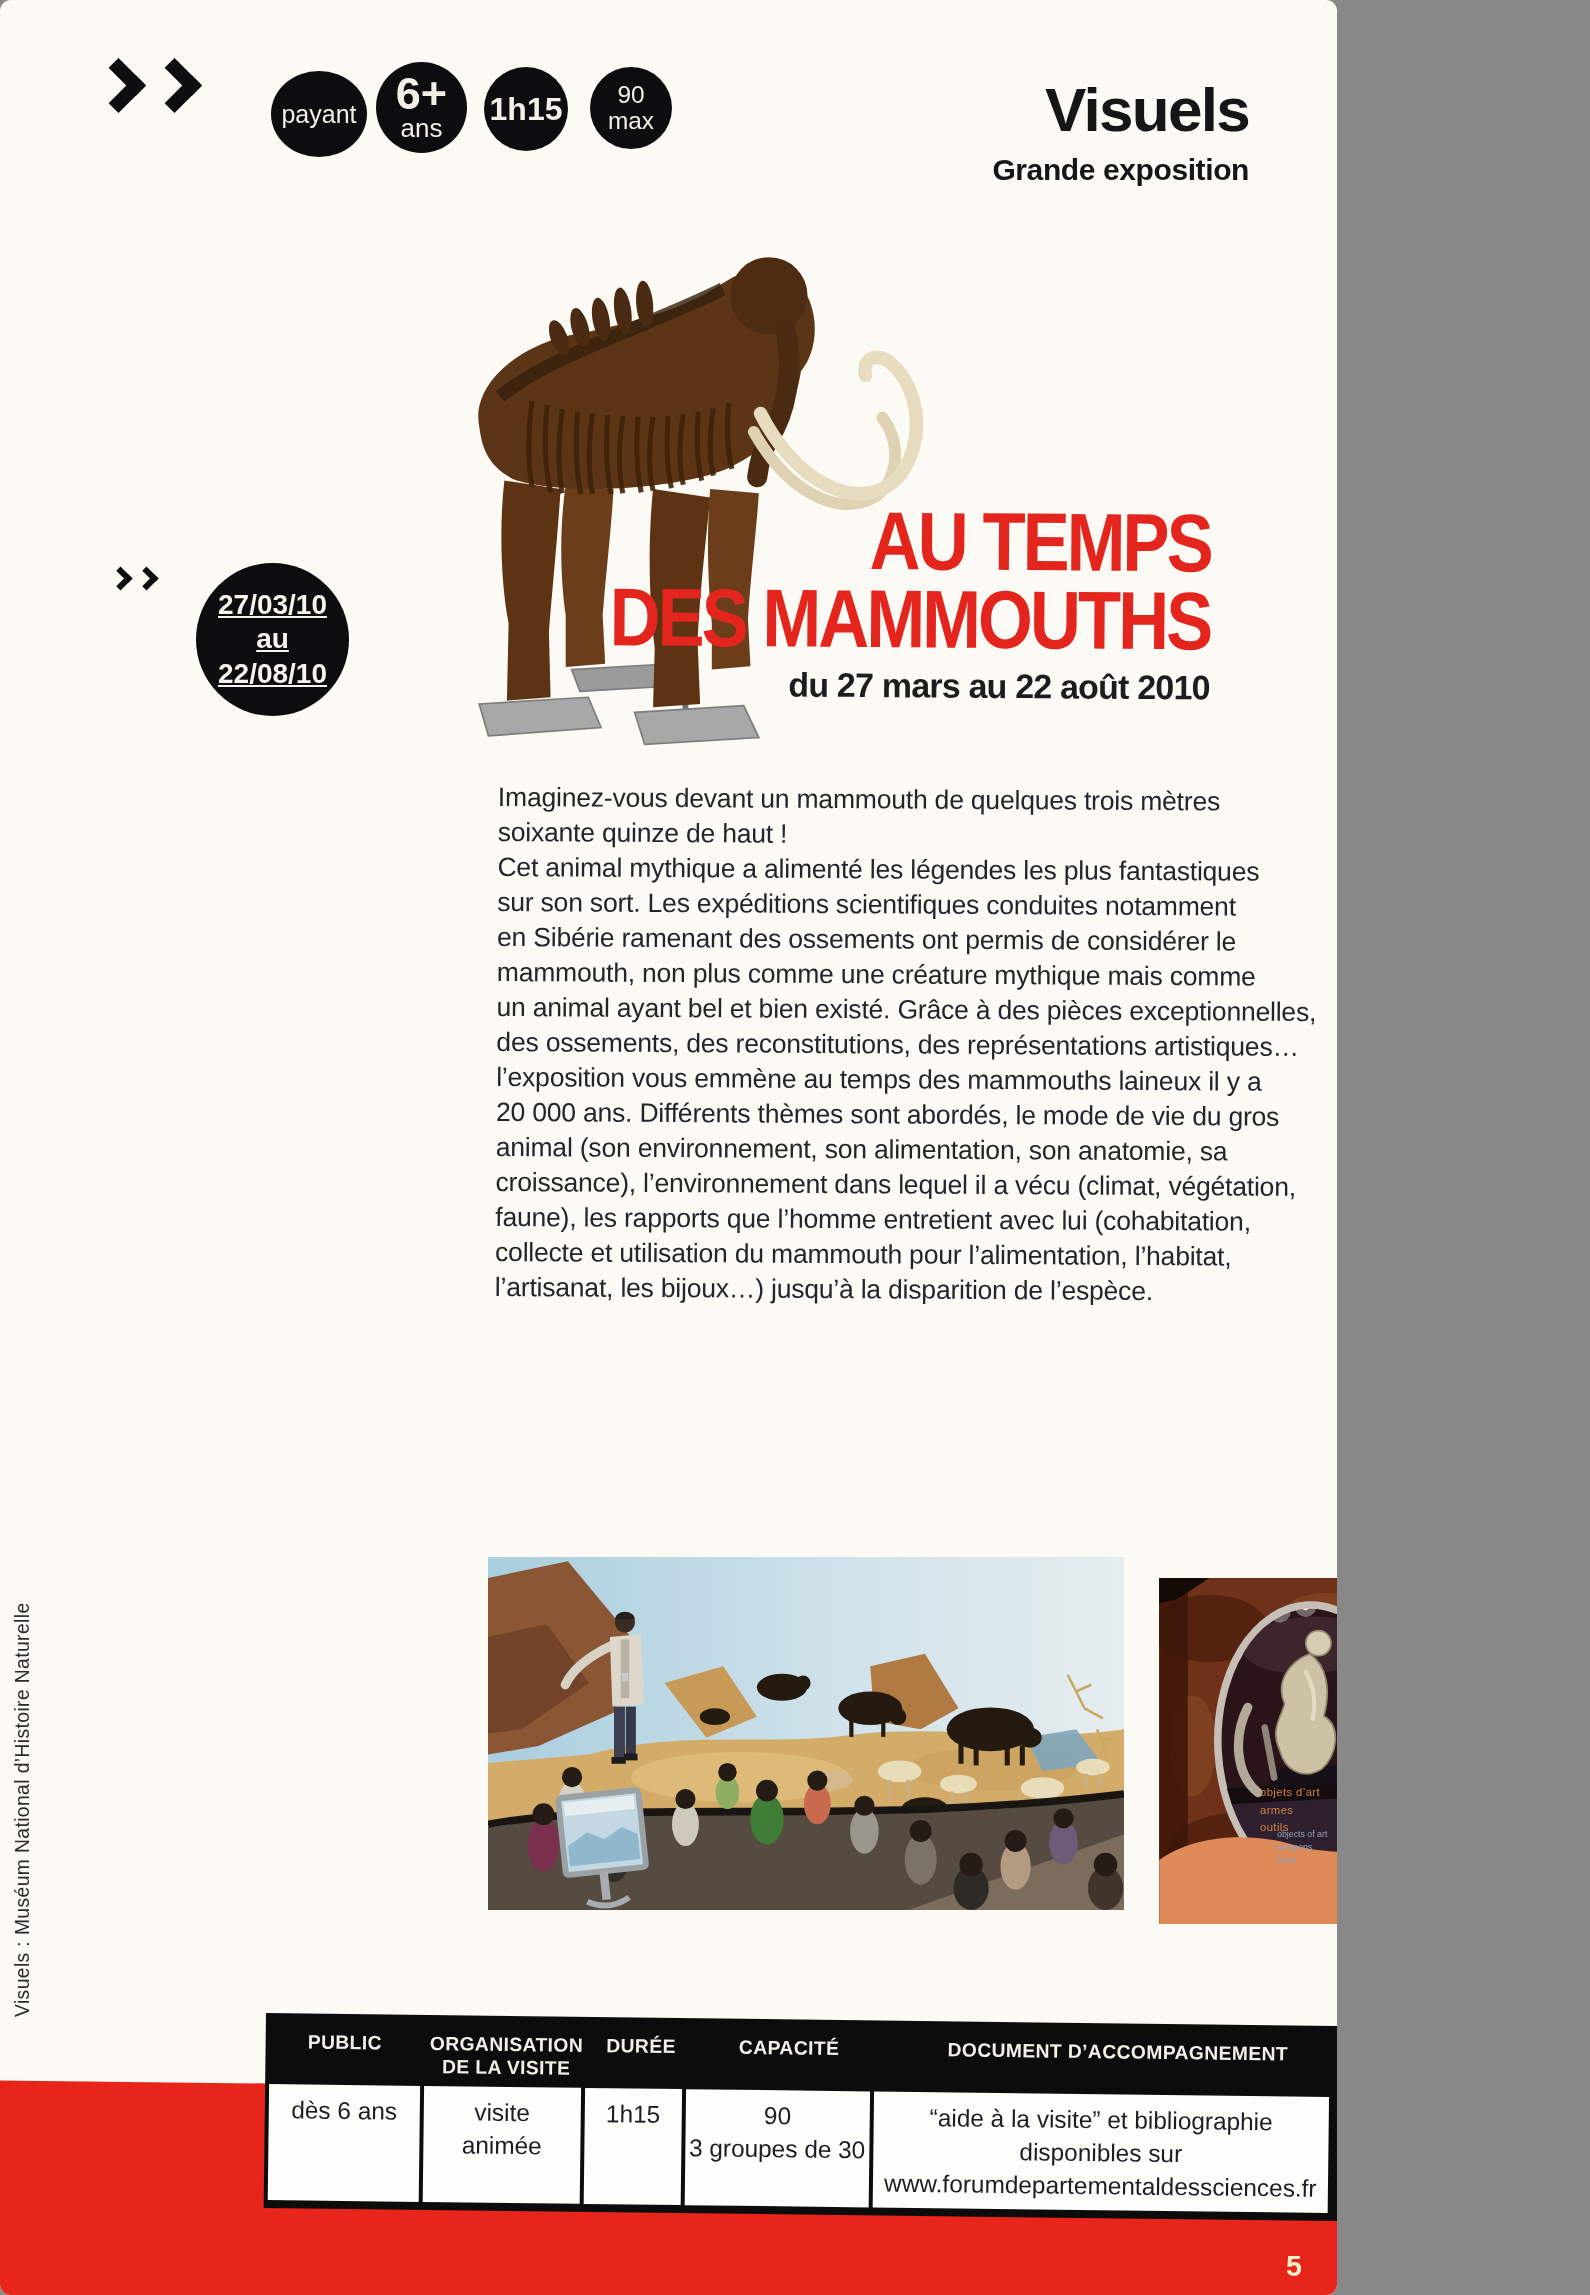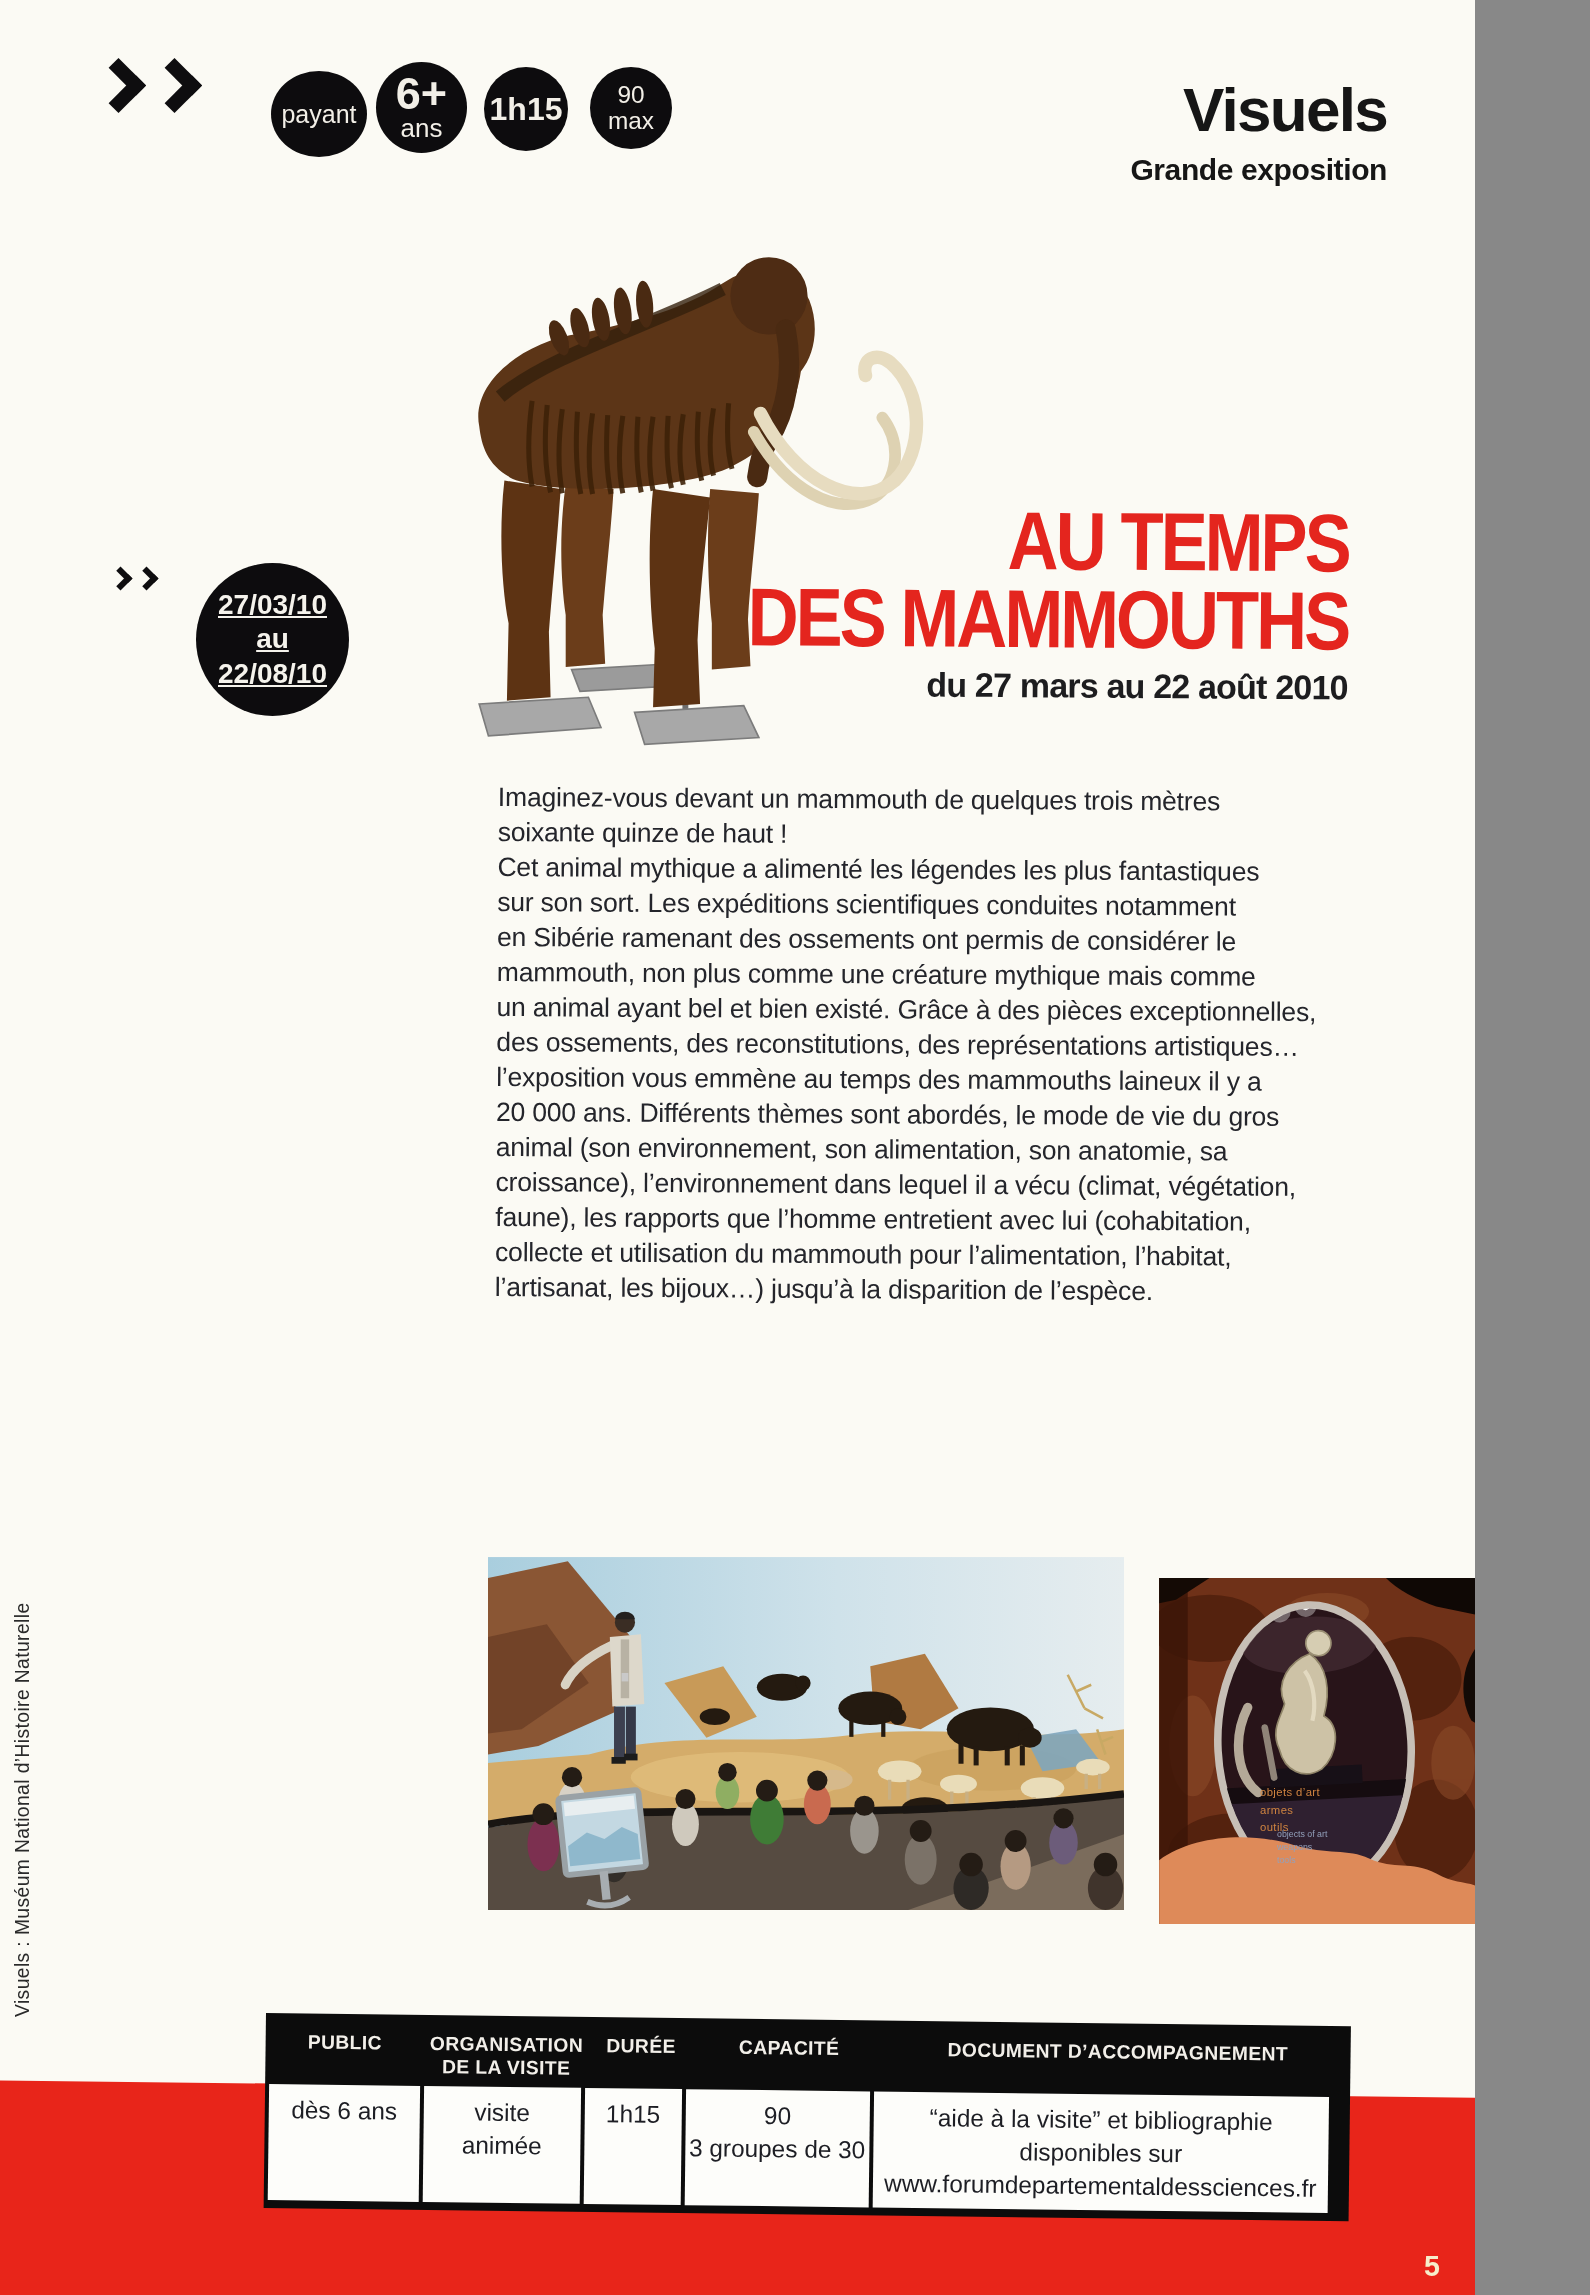--- a/index.html
+++ b/index.html
@@ -1,17 +1,17 @@
 <!DOCTYPE html>
 <html style="font-size:13.4px"><head>
 <meta charset="utf-8">
 <style>
   html,body{margin:0;padding:0;background:#888;}
-  .page{position:relative;width:1475px;height:2295px;background:#fbfaf4;overflow:hidden;
-        font-family:"Liberation Sans",sans-serif;color:#1c1c1c;}
+  .page{position:relative;width:1337px;height:2295px;background:#fbfaf4;overflow:hidden;
+        font-family:"Liberation Sans",sans-serif;color:#1c1c1c;border-radius:11px;}
   .abs{position:absolute;}
   .pre{white-space:pre-line;}
 
   
   .chevrow{display:flex;align-items:center;}
   .chev{width:25px;height:25px;border-top:14.3px solid #0e0d0f;border-right:14.3px solid #0e0d0f;
         transform:rotate(45deg);margin:0 8.4px;}
   .chev-sm{width:11px;height:11px;border-top:6.7px solid #0e0d0f;border-right:6.7px solid #0e0d0f;
         transform:rotate(45deg);margin:0 4.2px;}
 

